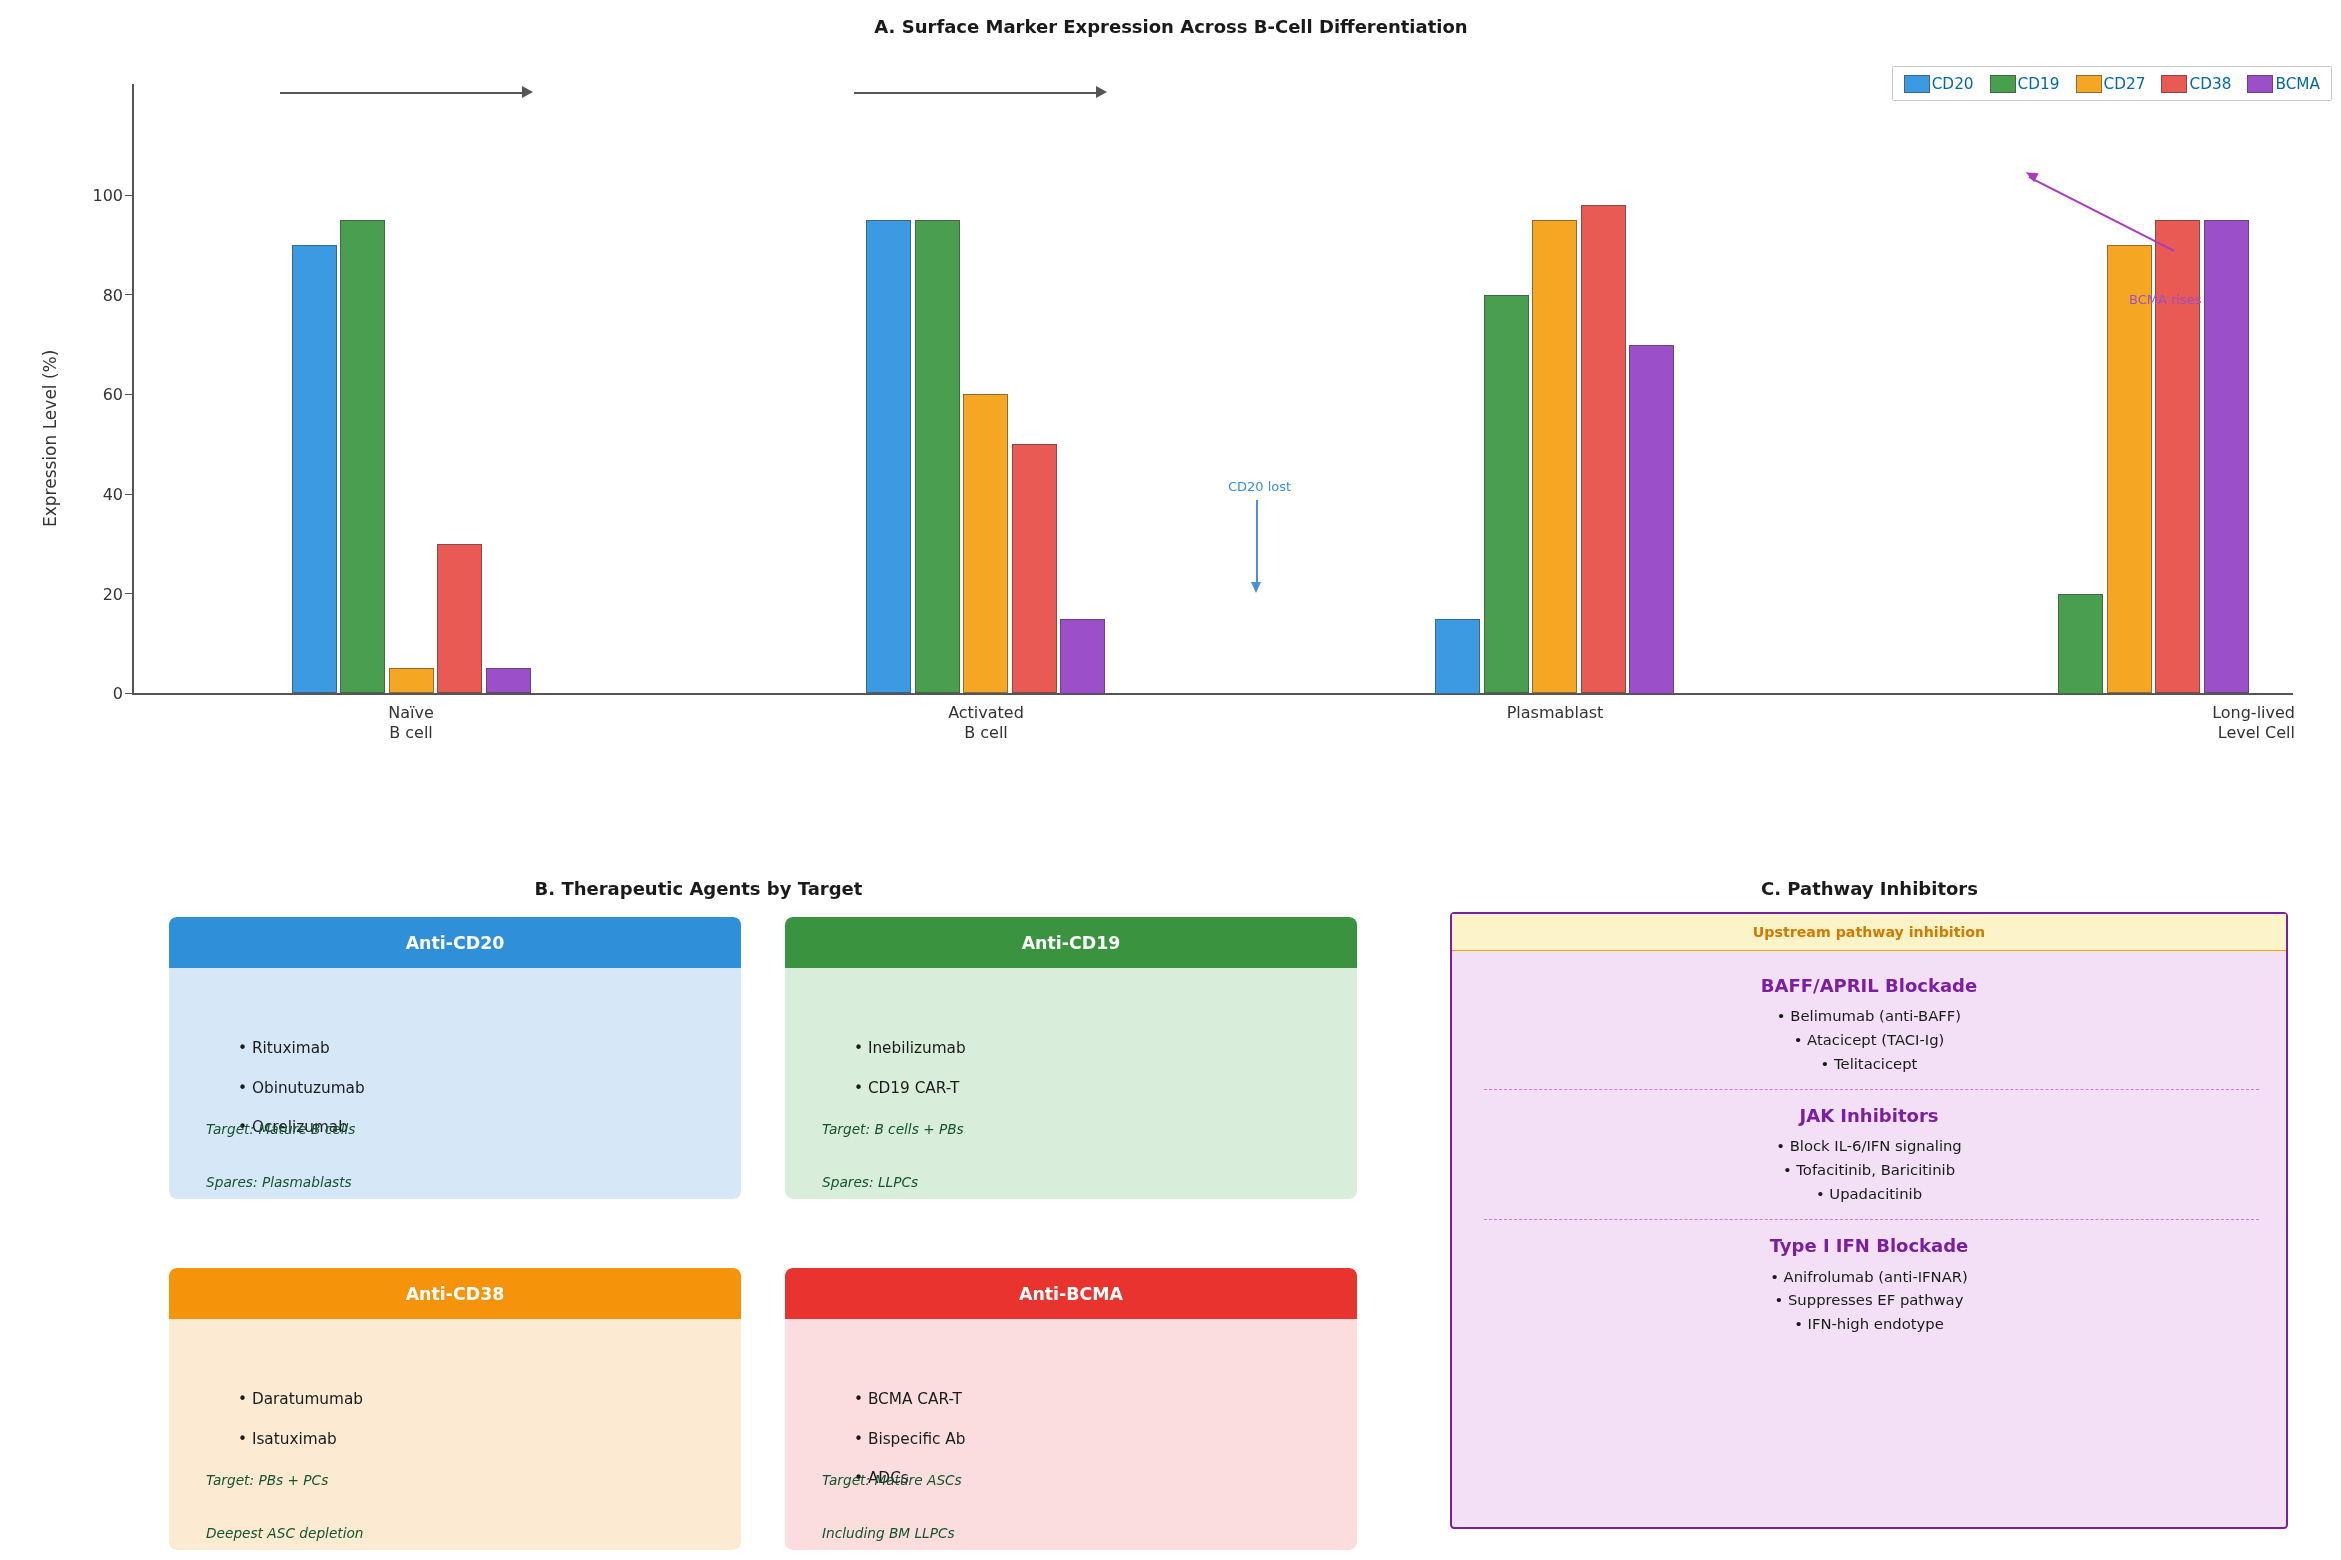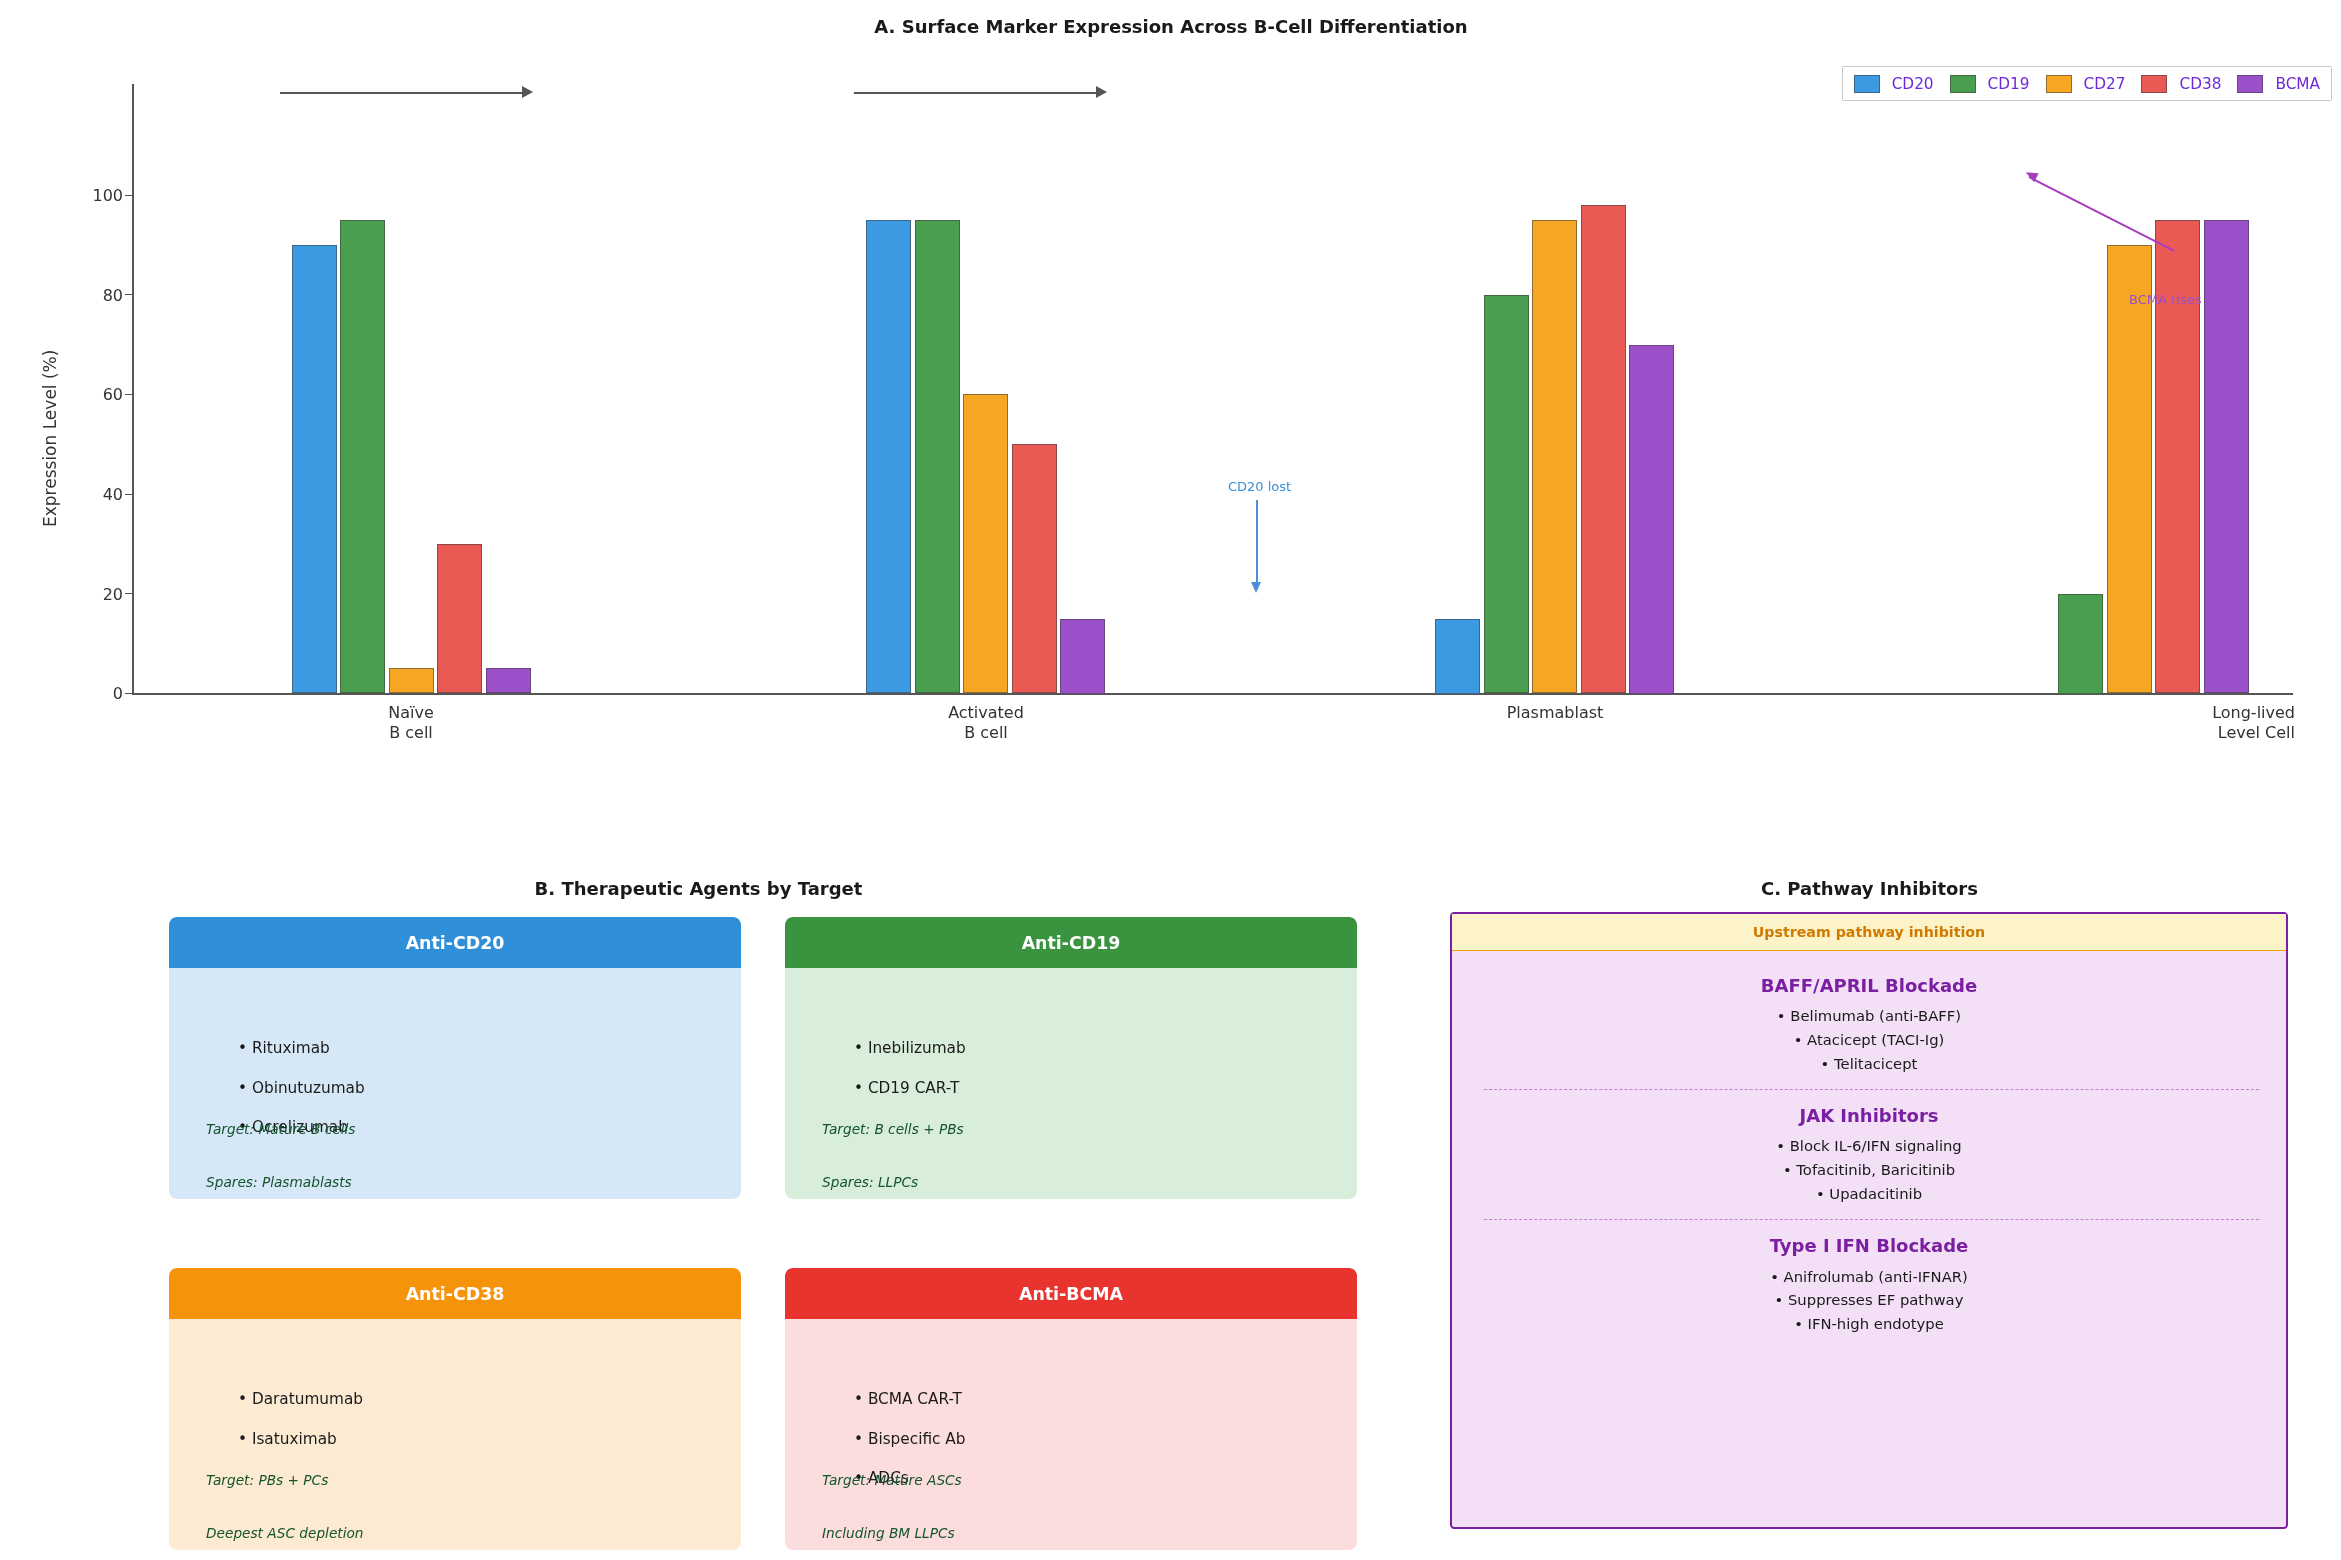--- a/index.html
+++ b/index.html
@@ -112,23 +112,23 @@
     background: #ffffff;
     display: flex;
     align-items: center;
     padding: 0 10.5px;
     gap: 16px;
     border-radius: 1.6px;
   }
   .legend-item {
     display: flex;
     align-items: flex-start;
-    gap: 12px;
+    gap: 2px;
     font-size: 15.3px;
-    color: #6d28d9;
+    color: #0369a1;
   }
   .legend-swatch {
     width: 24px;
     height: 16px;
     border: 0.8px solid rgba(60,60,60,0.55);
   }
 
   
   .arrow-line {
     position: absolute;

